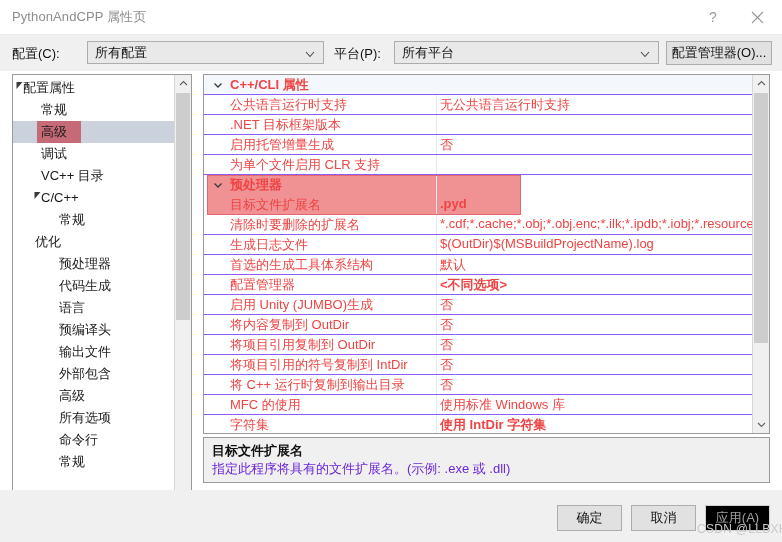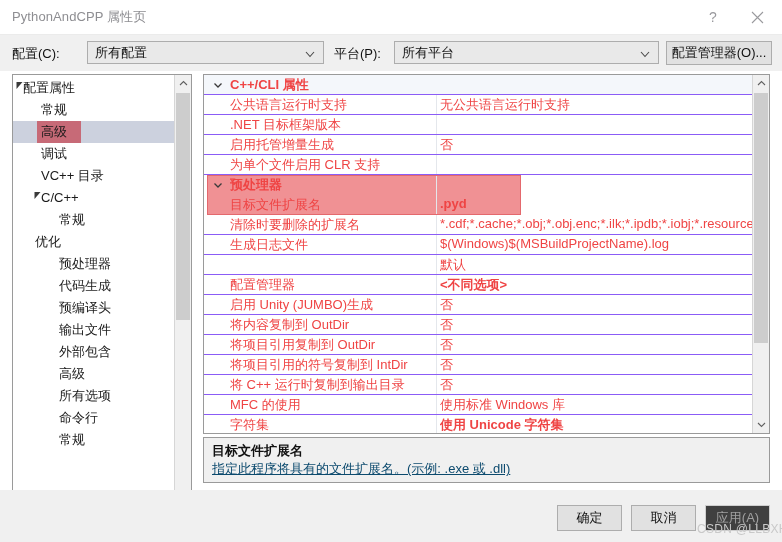--- a/index.html
+++ b/index.html
@@ -63,21 +63,21 @@
     width: 12px; height: 12px;
   }
   .btn {
     position: absolute; box-sizing: border-box;
     background: #e1e1e1; border: 1px solid #adadad;
     font-size: 13px; color: #111;
     display: flex; align-items: center; justify-content: center;
     white-space: nowrap;
     cursor: default;
   }
-  .btn.disabled { color: #a0a0a0; background: #404040; border-color: #cfcfcf; }
+  .btn.disabled { color: #a0a0a0; background: #000000; border-color: #cfcfcf; }
 
   
   .treepanel {
     position: absolute; left: 12px; top: 74px; width: 180px; height: 444px;
     background: #ffffff; border: 1px solid #9a9a9a; box-sizing: border-box;
     overflow: hidden;
   }
   .treeinner {
     position: absolute; left: 0; top: 0; right: 17px; bottom: 0;
     overflow: hidden;
@@ -160,21 +160,21 @@
   .descpanel {
     position: absolute; left: 203px; top: 437px; width: 567px; height: 46px;
     background: #f0f0f0; border: 1px solid #9a9a9a; box-sizing: border-box;
   }
   .desc-title {
     position: absolute; left: 8px; top: 4px; font-size: 13px;
     font-weight: bold; color: #111; white-space: nowrap;
   }
   .desc-body {
     position: absolute; left: 8px; top: 22px; font-size: 13px;
-    color: #0c4a6e; white-space: nowrap; text-decoration: underline;
+    color: #6d28d9; white-space: nowrap;
   }
 
   
   .footer {
     position: absolute; left: 0; top: 490px; width: 782px; height: 52px;
     background: #f0f0f0;
   }
   .watermark {
     position: absolute; left: 697px; top: 522px;
     font-size: 12px; color: #c9c9c9; letter-spacing: .3px;
@@ -235,20 +235,21 @@
         <div class="trow sel"><span class="tlabel" style="margin-left: 24px;">高级</span></div>
         <div class="trow"><span class="tlabel" style="margin-left: 28px;">调试</span></div>
         <div class="trow"><span class="tlabel" style="margin-left: 28px;">VC++ 目录</span></div>
         <div class="trow"><span class="twist" style="left: 18px;"><svg width="9" height="9" viewBox="0 0 9 9">
               <path d="M1.5 1 L1.5 8 L7.5 1 Z" fill="#3a3a3a"></path>
             </svg></span><span class="tlabel" style="margin-left: 28px;">C/C++</span></div>
         <div class="trow"><span class="tlabel" style="margin-left: 46px;">常规</span></div>
         <div class="trow"><span class="tlabel" style="margin-left: 22px;">优化</span></div>
         <div class="trow"><span class="tlabel" style="margin-left: 46px;">预处理器</span></div>
         <div class="trow"><span class="tlabel" style="margin-left: 46px;">代码生成</span></div>
+        <div class="trow"><span class="tlabel" style="margin-left: 46px;">语言</span></div>
         <div class="trow"><span class="tlabel" style="margin-left: 46px;">预编译头</span></div>
         <div class="trow"><span class="tlabel" style="margin-left: 46px;">输出文件</span></div>
         <div class="trow"><span class="tlabel" style="margin-left: 46px;">外部包含</span></div>
         <div class="trow"><span class="tlabel" style="margin-left: 46px;">高级</span></div>
         <div class="trow"><span class="tlabel" style="margin-left: 46px;">所有选项</span></div>
         <div class="trow"><span class="tlabel" style="margin-left: 46px;">命令行</span></div>
         <div class="trow"><span class="tlabel" style="margin-left: 46px;">常规</span></div>
       </div>
     <div class="tv-scroll">
       <div class="sb-arrow" style="top:0;">
@@ -302,23 +303,24 @@
         <div class="grow" style="position: relative; z-index: 3; background: transparent; border-bottom-color: transparent;">
           <span class="gname">目标文件扩展名</span>
           <span class="gval bold">.pyd</span>
         </div>
         <div class="grow">
           <span class="gname">清除时要删除的扩展名</span>
           <span class="gval">*.cdf;*.cache;*.obj;*.obj.enc;*.ilk;*.ipdb;*.iobj;*.resources;*.tlb;*</span>
         </div>
         <div class="grow">
           <span class="gname">生成日志文件</span>
-          <span class="gval">$(Windows)$(MSBuildProjectName).log</span>
-        </div>
-        <div class="grow">
+          <span class="gval">$(OutDir)$(MSBuildProjectName).log</span>
+        </div>
+        <div class="grow">
+          <span class="gname">首选的生成工具体系结构</span>
           <span class="gval">默认</span>
         </div>
         <div class="grow">
           <span class="gname">配置管理器</span>
           <span class="gval bold">&lt;不同选项&gt;</span>
         </div>
         <div class="grow">
           <span class="gname">启用 Unity (JUMBO)生成</span>
           <span class="gval">否</span>
         </div>
@@ -337,21 +339,21 @@
         <div class="grow">
           <span class="gname">将 C++ 运行时复制到输出目录</span>
           <span class="gval">否</span>
         </div>
         <div class="grow">
           <span class="gname">MFC 的使用</span>
           <span class="gval">使用标准 Windows 库</span>
         </div>
         <div class="grow">
           <span class="gname">字符集</span>
-          <span class="gval bold">使用 Unicode 字符集</span>
+          <span class="gval bold">使用 IntDir 字符集</span>
         </div>
         <div class="hl-box2" style="top: 100px;"></div>
       </div>
     <div class="tv-scroll">
       <div class="sb-arrow" style="top:0;">
         <svg width="9" height="9" viewBox="0 0 9 9" aria-hidden="true">
             <path d="M1 6 L4.5 2.5 L8 6" stroke="#606060" stroke-width="1.1" fill="none"></path>
           </svg>
       </div>
       <div class="sb-thumb" style="top:18px; height:250px;"></div>

